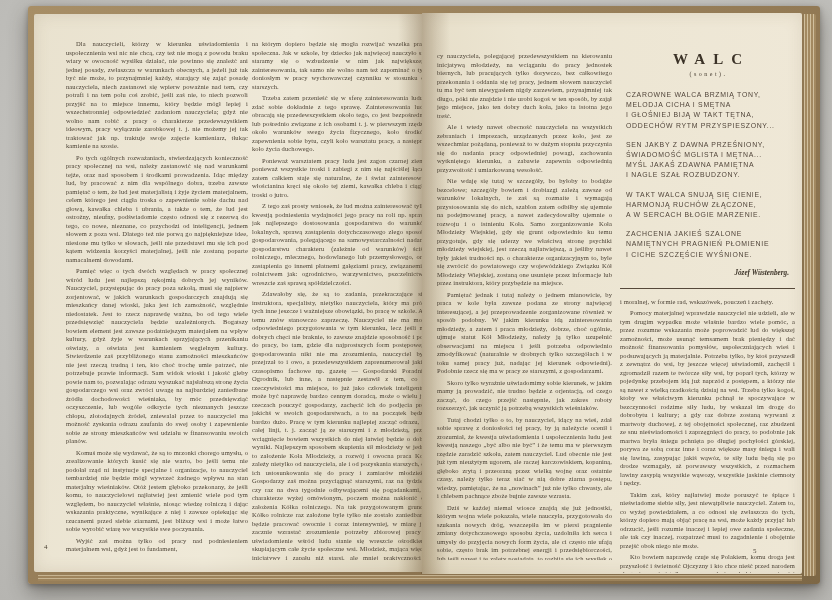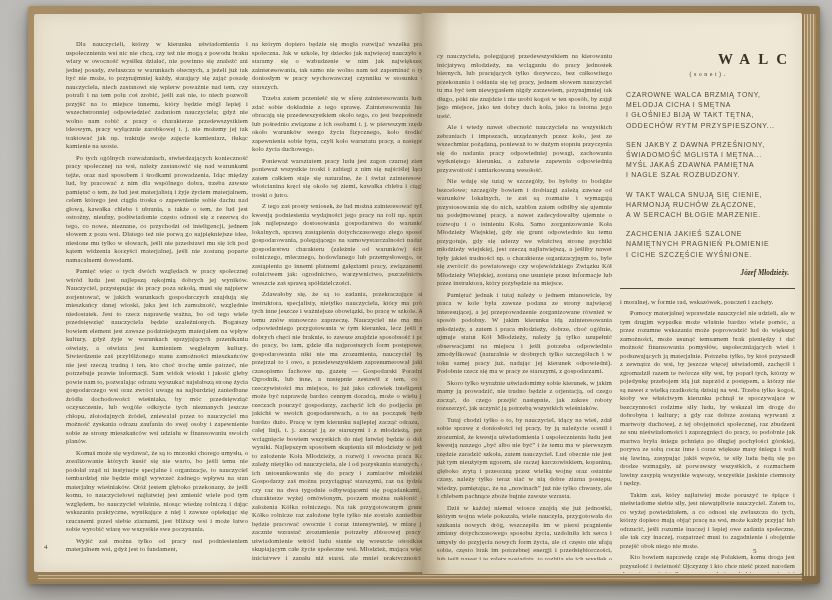--- a/index.html
+++ b/index.html
@@ -48,21 +48,21 @@
     font-size:6.5px;line-height:8.5px;text-align:justify;letter-spacing:.1px;
   }
   .lp-col1{left:32px;top:26px;width:182px;height:520px;}
   .lp-col2{left:218px;top:26px;width:176px;height:520px;}
   .rp-col1{left:15px;top:39px;width:175px;height:508px;}
   .rp-col2{left:198px;top:26px;width:175px;height:534px;overflow:hidden;position:absolute;}
   .para{margin:0 0 3px 0;}
   .para.indent{text-indent:10px;}
   .poem-title{
     font-family:"Liberation Serif", serif;font-weight:bold;font-size:15px;
-    letter-spacing:8px;text-align:right;color:#3c3328;margin:12px 0 3px 8px;
+    letter-spacing:8px;text-align:center;color:#3c3328;margin:12px 0 3px 8px;
   }
   .poem-subtitle{font-size:6px;letter-spacing:2.5px;text-align:center;color:#4a4034;margin:0 0 13px 2px;}
   .stanza{margin:0 0 9px 6px;}
   .poem-line{
     font-family:"Liberation Sans", sans-serif;font-size:6.9px;line-height:10.2px;
     letter-spacing:.7px;color:#51453a;white-space:nowrap;
   }
   .poem-author{
     text-align:right;font-weight:bold;font-style:italic;font-size:7.2px;
     margin:4px 6px 11px 0;color:#3c3328;
@@ -143,21 +143,21 @@
               <div class="poem-line">W TAKT WALCA SNUJĄ SIĘ CIENIE,</div>
               <div class="poem-line">HARMONJĄ RUCHÓW ZŁĄCZONE,</div>
               <div class="poem-line">A W SERCACH BŁOGIE MARZENIE.</div>
             </div>
             <div class="stanza">
               <div class="poem-line">ZACHCENIA JAKIEŚ SZALONE</div>
               <div class="poem-line">NAMIĘTNYCH PRAGNIEŃ PŁOMIENIE</div>
               <div class="poem-line">I CICHE SZCZĘŚCIE WYŚNIONE.</div>
             </div>
           </div>
-        <div class="poem-author">Józef Młodzieży.</div>
+        <div class="poem-author">Józef Wüstenberg.</div>
       </div>
       <hr class="rule">
       <div class="textflow">
           <p class="para">i moralnej, w formie rad, wskazówek, pouczeń i zachęty.</p>
           <p class="para indent">Pomocy materjalnej wprawdzie nauczyciel nie udzieli, ale w tym drugim wypadku może właśnie bardzo wiele pomóc, a przez rozumne wskazania może poprowadzić lud do większej zamożności, może usunąć temsamem brak pieniędzy i dać możność finansowania pomysłów, uspołeczniających wieś i podsuwających ją materjalnie. Potrzeba tylko, by ktoś przyszedł z zewnątrz do wsi, by jeszcze więcej uświadomił, zachęcił i zgromadził razem te twórcze siły wsi, by poparł tych, którzy w pojedynkę przebojem idą już naprzód z postępem, a którzy nie są nawet z wielką rzadkością dzisiaj na wsi. Trzeba tylko kogoś, ktoby we właściwym kierunku pchnął te spoczywające w bezczynności rodzime siły ludu, by wskazał im drogę do dobrobytu i kultury; a gdy raz dobrze zostaną wyrwani z martwoty duchowej, z tej obojętności społecznej, raz zbudzeni ze snu nieświadomości i zaprzęgnięci do pracy, to podobnie jak martwa bryła śniegu pchnięta po długiej pochyłości górskiej, porywa ze sobą coraz inne i coraz większe masy śniegu i wali się lawiną, zasypując jakiś wąwóz, te siły ludu będą się po drodze wzmagały, aż porwawszy wszystkich, z rozmachem lawiny zasypią wszystkie wąwozy, wszystkie jaskinie ciemnoty i nędzy.</p>
           <p class="para indent">Takim zaś, który najłatwiej może poruszyć te śpiące i nieświadome siebie siły, jest niewątpliwie nauczyciel. Zatem to, co wyżej powiedziałem, a co odnosi się zwłaszcza do tych, którzy dopiero mają objąć pracę na wsi, może każdy przyjąć lub odrzucić, jeśli rozumie inaczej i lepiej owe zadania społeczne, ale tak czy inaczej, rozpatrzeć musi to zagadnienie i obojętnie przejść obok niego nie może.</p>
           <p class="para indent">Kto bowiem naprawdę czuje się Polakiem, komu droga jest przyszłość i świetność Ojczyzny i kto chce nieść przed narodem „kaganiec oświaty”, a ma choć odrobinę uczciwości obywatelskiej, ten musi się zastanowić i to zastanowić głęboko nad tem, w jaki sposób będzie pracował nad uświadomieniem i uspołecznieniem ludu, bo to dla rozwoju i potęgi Polski ma pierwszorzędne znaczenie.</p>
         </div>
 
     </div>

